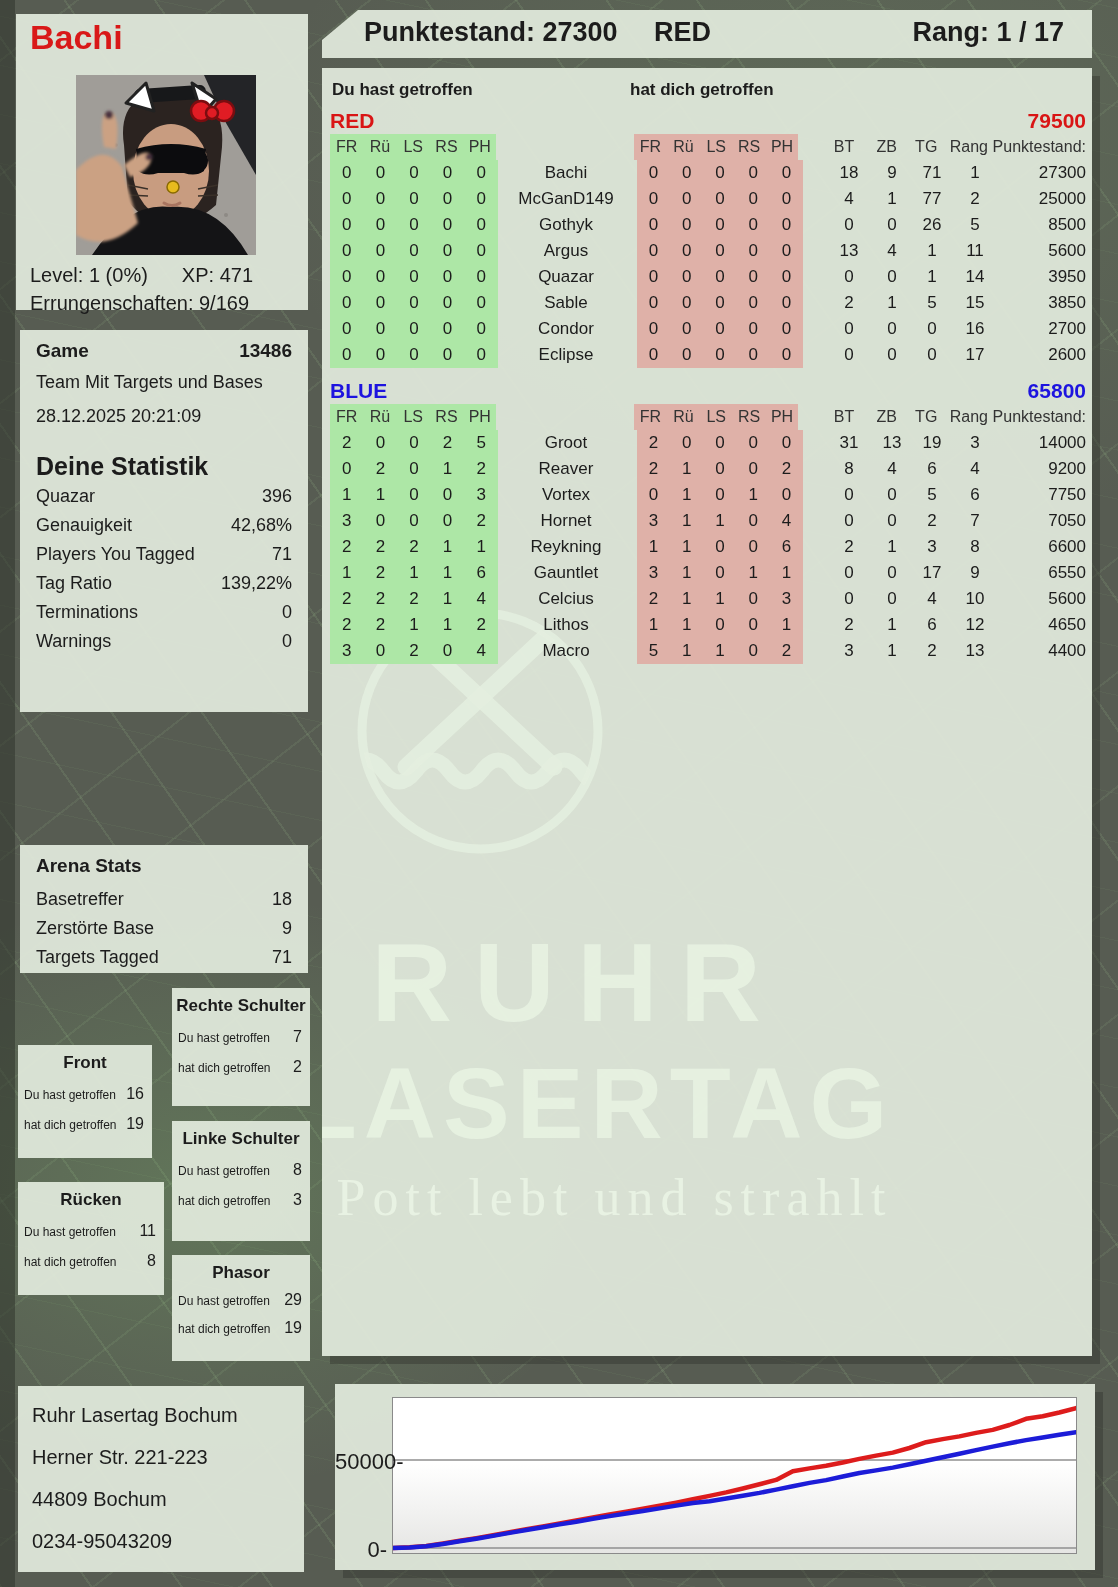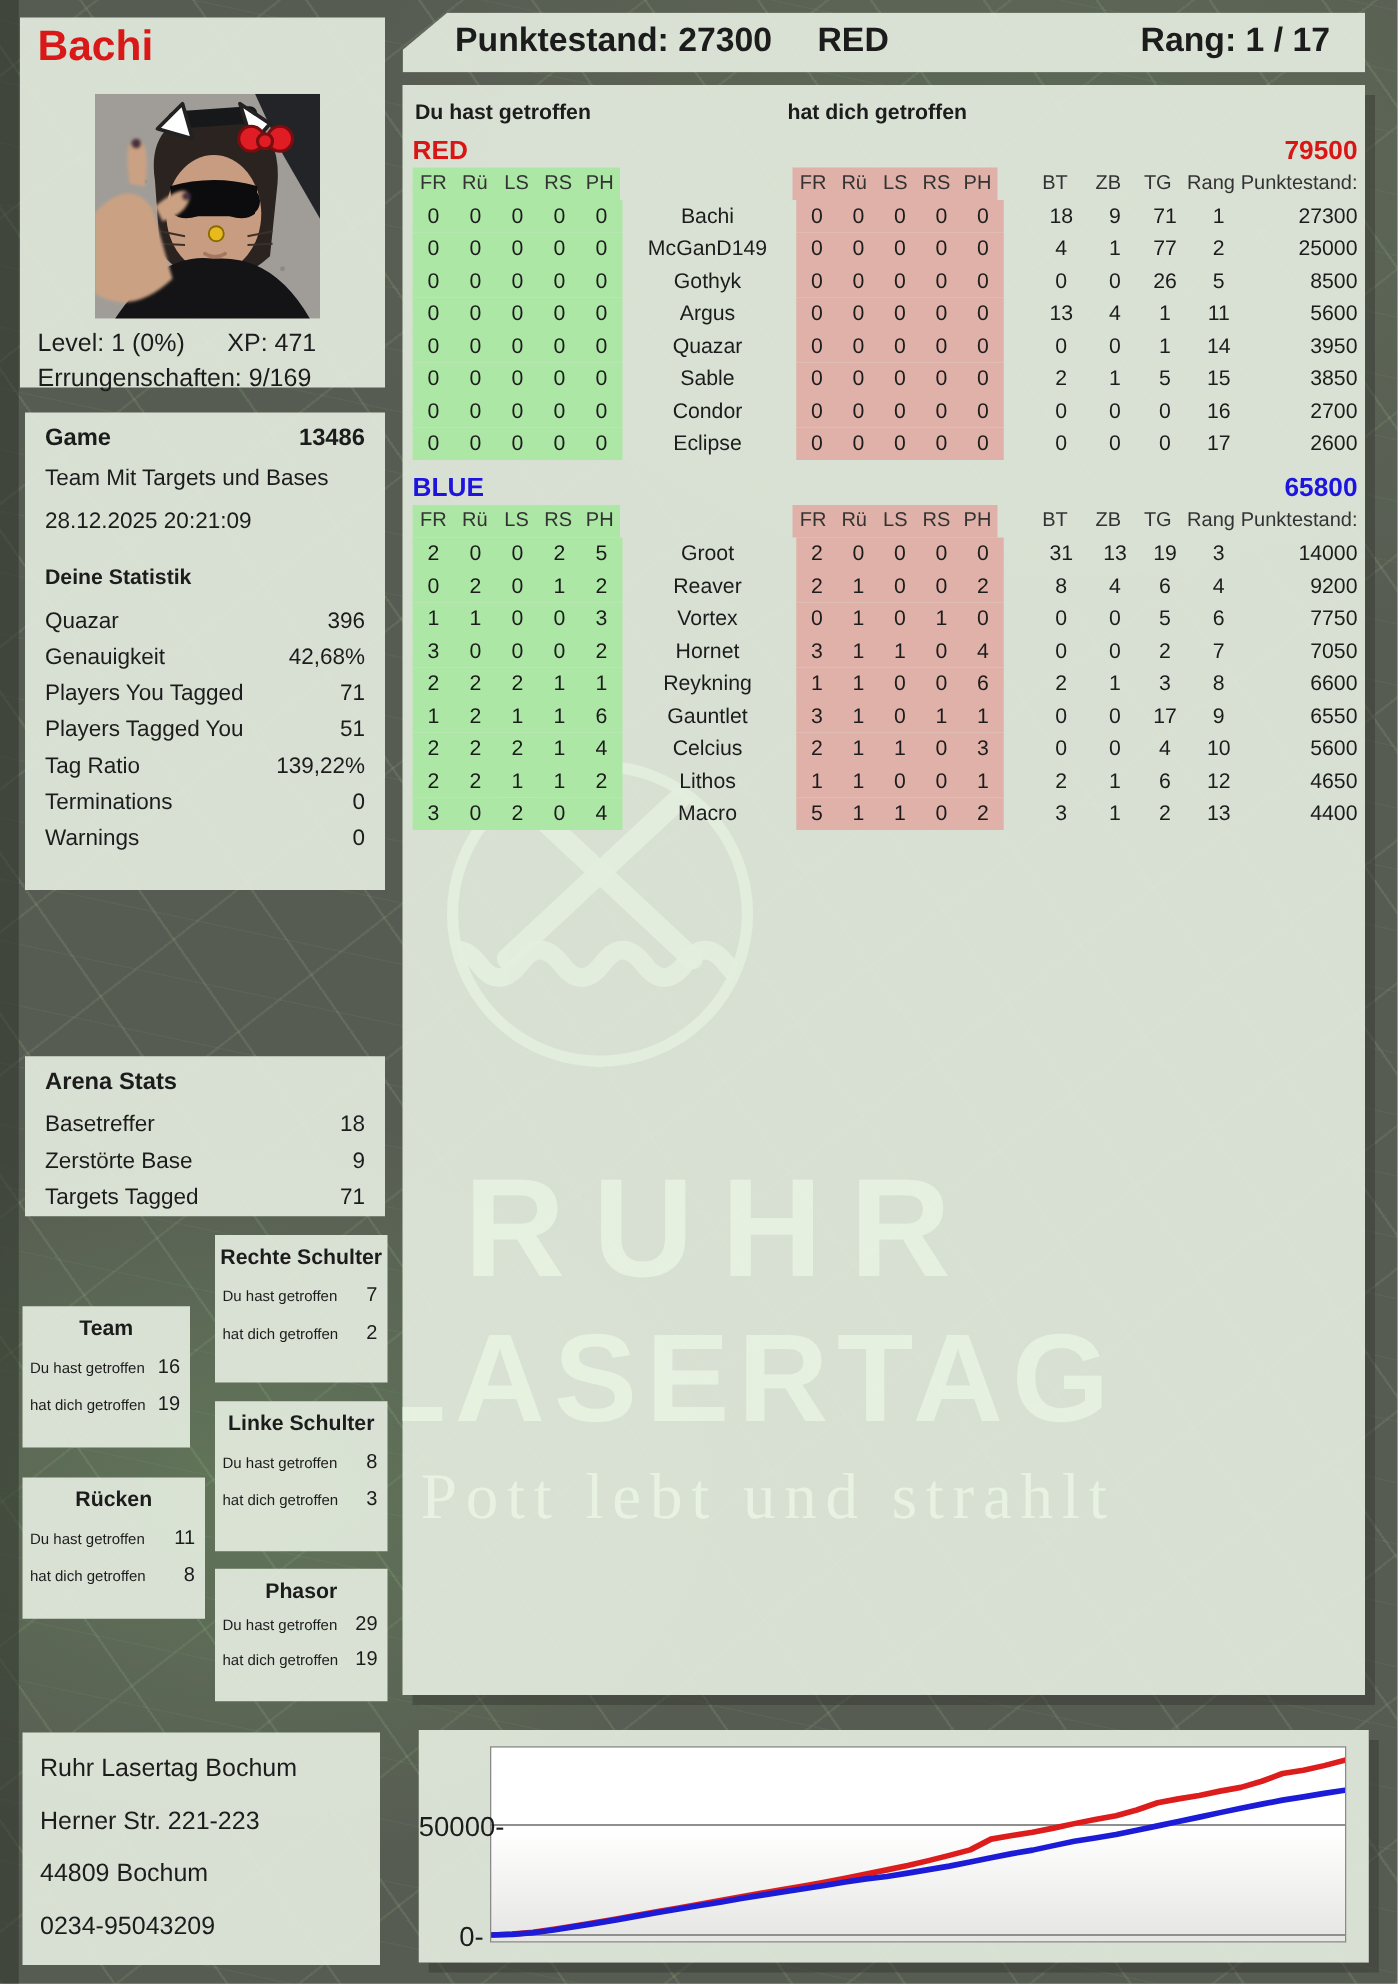--- a/index.html
+++ b/index.html
@@ -24,21 +24,21 @@
   #player-name{position:absolute;left:14px;top:4px;font-size:34px;font-weight:bold;color:#d91818;}
   #photo{position:absolute;left:60px;top:61px;width:180px;height:180px;overflow:hidden;}
   #level-row{position:absolute;left:14px;top:250px;font-size:20px;display:flex;gap:34px;}
   #ach-row{position:absolute;left:14px;top:278px;font-size:20px;}
 
   #game-panel{left:20px;top:330px;width:288px;height:382px;}
   .grow{display:flex;justify-content:space-between;padding:0 16px;}
   #game-title-row{position:absolute;left:0;right:0;top:10px;font-size:19px;font-weight:bold;}
   #game-mode{position:absolute;left:16px;top:42px;font-size:18px;}
   #game-date{position:absolute;left:16px;top:76px;font-size:18px;}
-  #your-stats-title{position:absolute;left:16px;top:122px;font-size:17px;font-weight:bold;}
+  #your-stats-title{position:absolute;left:16px;top:122px;font-size:25px;font-weight:bold;}
   #your-stats-rows{position:absolute;left:0;right:0;top:152px;}
   .stat-row{display:flex;justify-content:space-between;padding:0 16px;height:29px;line-height:29px;font-size:18px;}
 
   #arena-panel{left:20px;top:845px;width:288px;height:128px;}
   #arena-title{position:absolute;left:16px;top:10px;font-size:19px;font-weight:bold;}
   #arena-rows{position:absolute;left:0;right:0;top:40px;}
 
   .bp-box{position:absolute;background:rgba(224,233,219,0.94);z-index:2;}
   .bp-title{text-align:center;font-weight:bold;font-size:17px;margin-top:8px;}
   .bp-row{display:flex;justify-content:space-between;align-items:baseline;padding:0 8px 0 6px;margin-top:12px;}
@@ -168,24 +168,20 @@
       </div>
       <div class="stat-row">
         <span>Genauigkeit</span>
         <span>42,68%</span>
       </div>
       <div class="stat-row">
         <span>Players You Tagged</span>
         <span>71</span>
       </div>
       <div class="stat-row">
-        <span>Players Tagged You</span>
-        <span>51</span>
-      </div>
-      <div class="stat-row">
         <span>Tag Ratio</span>
         <span>139,22%</span>
       </div>
       <div class="stat-row">
         <span>Terminations</span>
         <span>0</span>
       </div>
       <div class="stat-row">
         <span>Warnings</span>
         <span>0</span>
@@ -205,21 +201,21 @@
         <span>9</span>
       </div>
       <div class="stat-row">
         <span>Targets Tagged</span>
         <span>71</span>
       </div>
     </div>
 </div>
 
 <div class="bp-box" style="left:18px;top:1045px;width:134px;height:113px;">
-  <div class="bp-title">Team</div>
+  <div class="bp-title">Front</div>
   <div class="bp-row">
       <span class="bp-label">Du hast getroffen</span>
       <span class="bp-value">16</span>
     </div>
   <div class="bp-row">
       <span class="bp-label">hat dich getroffen</span>
       <span class="bp-value">19</span>
     </div>
 </div>
 <div class="bp-box" style="left:18px;top:1182px;width:146px;height:113px;">

